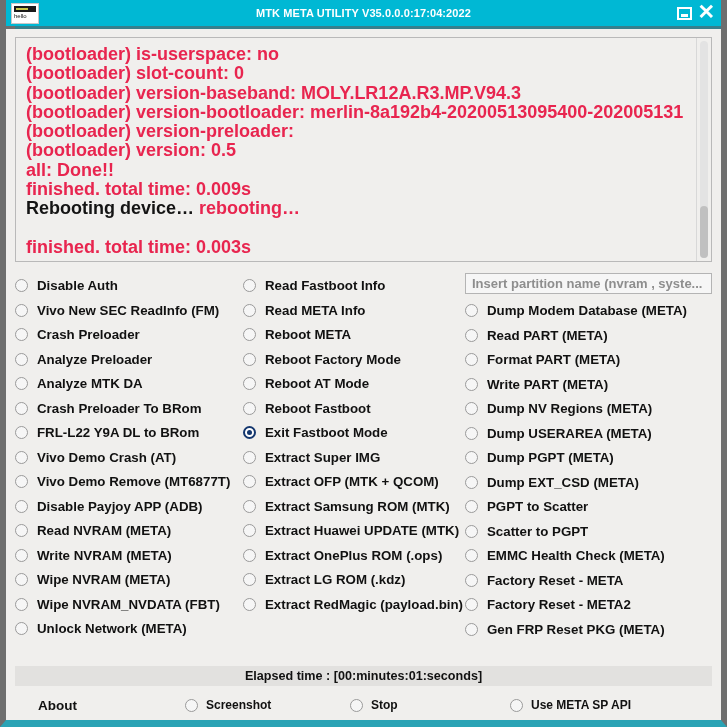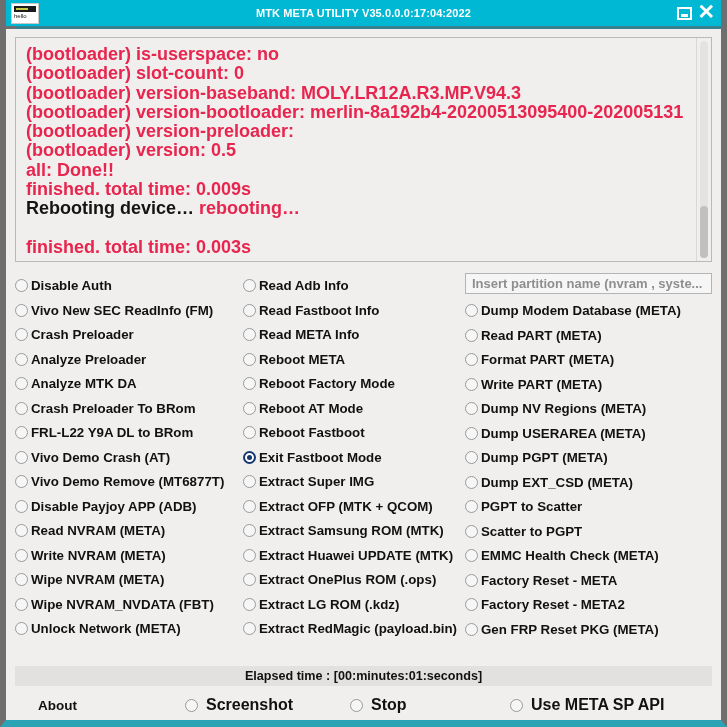--- a/index.html
+++ b/index.html
@@ -183,21 +183,21 @@
   }
   .col-1 { width: 228px; }
   .col-2 { width: 222px; }
   .col-3 { flex: 1 1 auto; }
 
   .opt {
     display: flex;
     align-items: center;
     height: 24.5px;
     cursor: pointer;
-    gap: 3px;
+    gap: 9px;
   }
   .radio {
     width: 13px;
     height: 13px;
     flex: 0 0 13px;
     border-radius: 50%;
     border: 1px solid #9a9a9a;
     background: #f6f6f6;
     box-sizing: border-box;
     position: relative;
@@ -272,21 +272,21 @@
     font-family: "Liberation Sans", sans-serif;
   }
   .b-opt {
     display: flex;
     align-items: center;
     gap: 8px;
     cursor: pointer;
   }
   .b-screenshot { width: 165px; }
   .b-stop { width: 160px; }
-  .b-opt .opt-label { font-size: 16px; }
+  .b-opt .opt-label { font-size: 12px; }
 </style>
 </head>
 <body>
 
 <div id="window">
 
   <div id="titlebar">
     <div class="app-icon">
       <div class="ai-bar"></div>
       <div class="ai-text">hello</div>
@@ -363,24 +363,20 @@
         <div class="opt">
           <span class="radio"></span>
           <span class="opt-label">Wipe NVRAM_NVDATA (FBT)</span>
         </div>
         <div class="opt">
           <span class="radio"></span>
           <span class="opt-label">Unlock Network (META)</span>
         </div>
       </div>
     <div class="col col-2">
-        <div class="opt">
-          <span class="radio"></span>
-          <span class="opt-label">Read Adb Info</span>
-        </div>
         <div class="opt">
           <span class="radio"></span>
           <span class="opt-label">Read Fastboot Info</span>
         </div>
         <div class="opt">
           <span class="radio"></span>
           <span class="opt-label">Read META Info</span>
         </div>
         <div class="opt">
           <span class="radio"></span>

